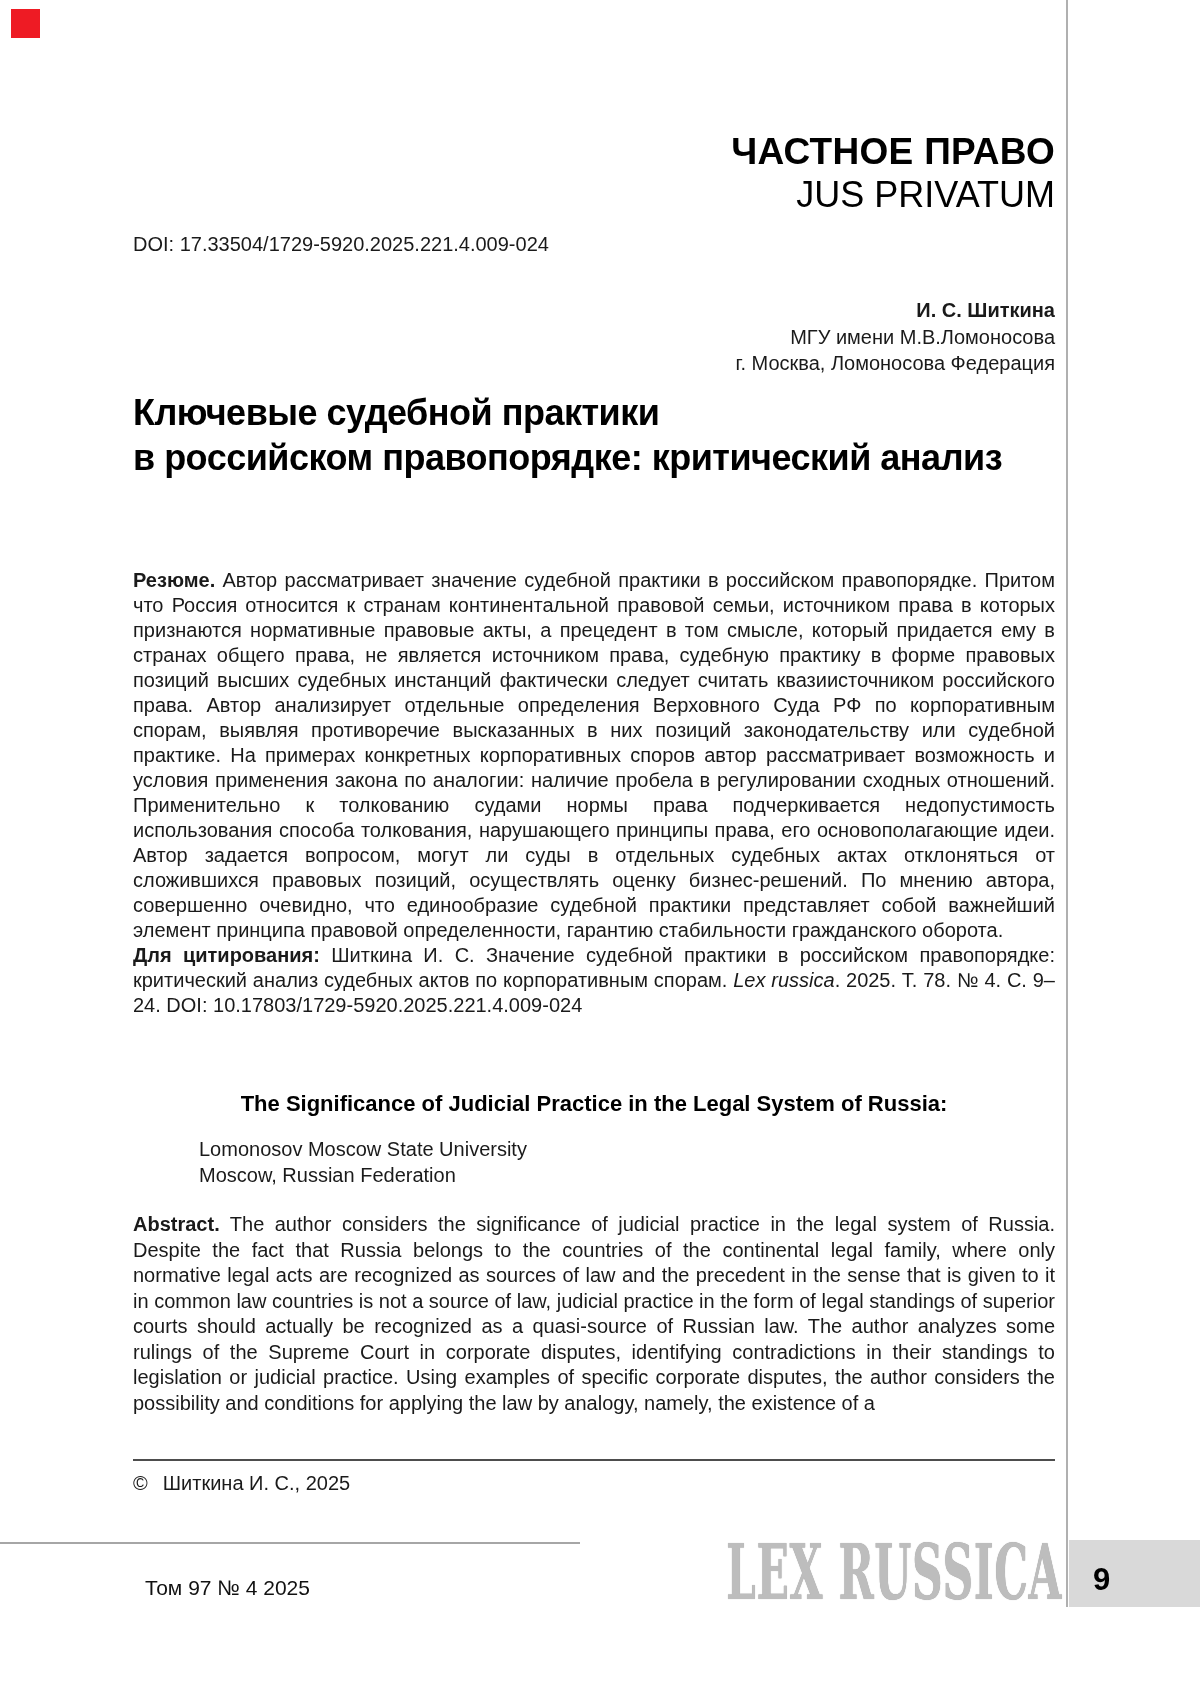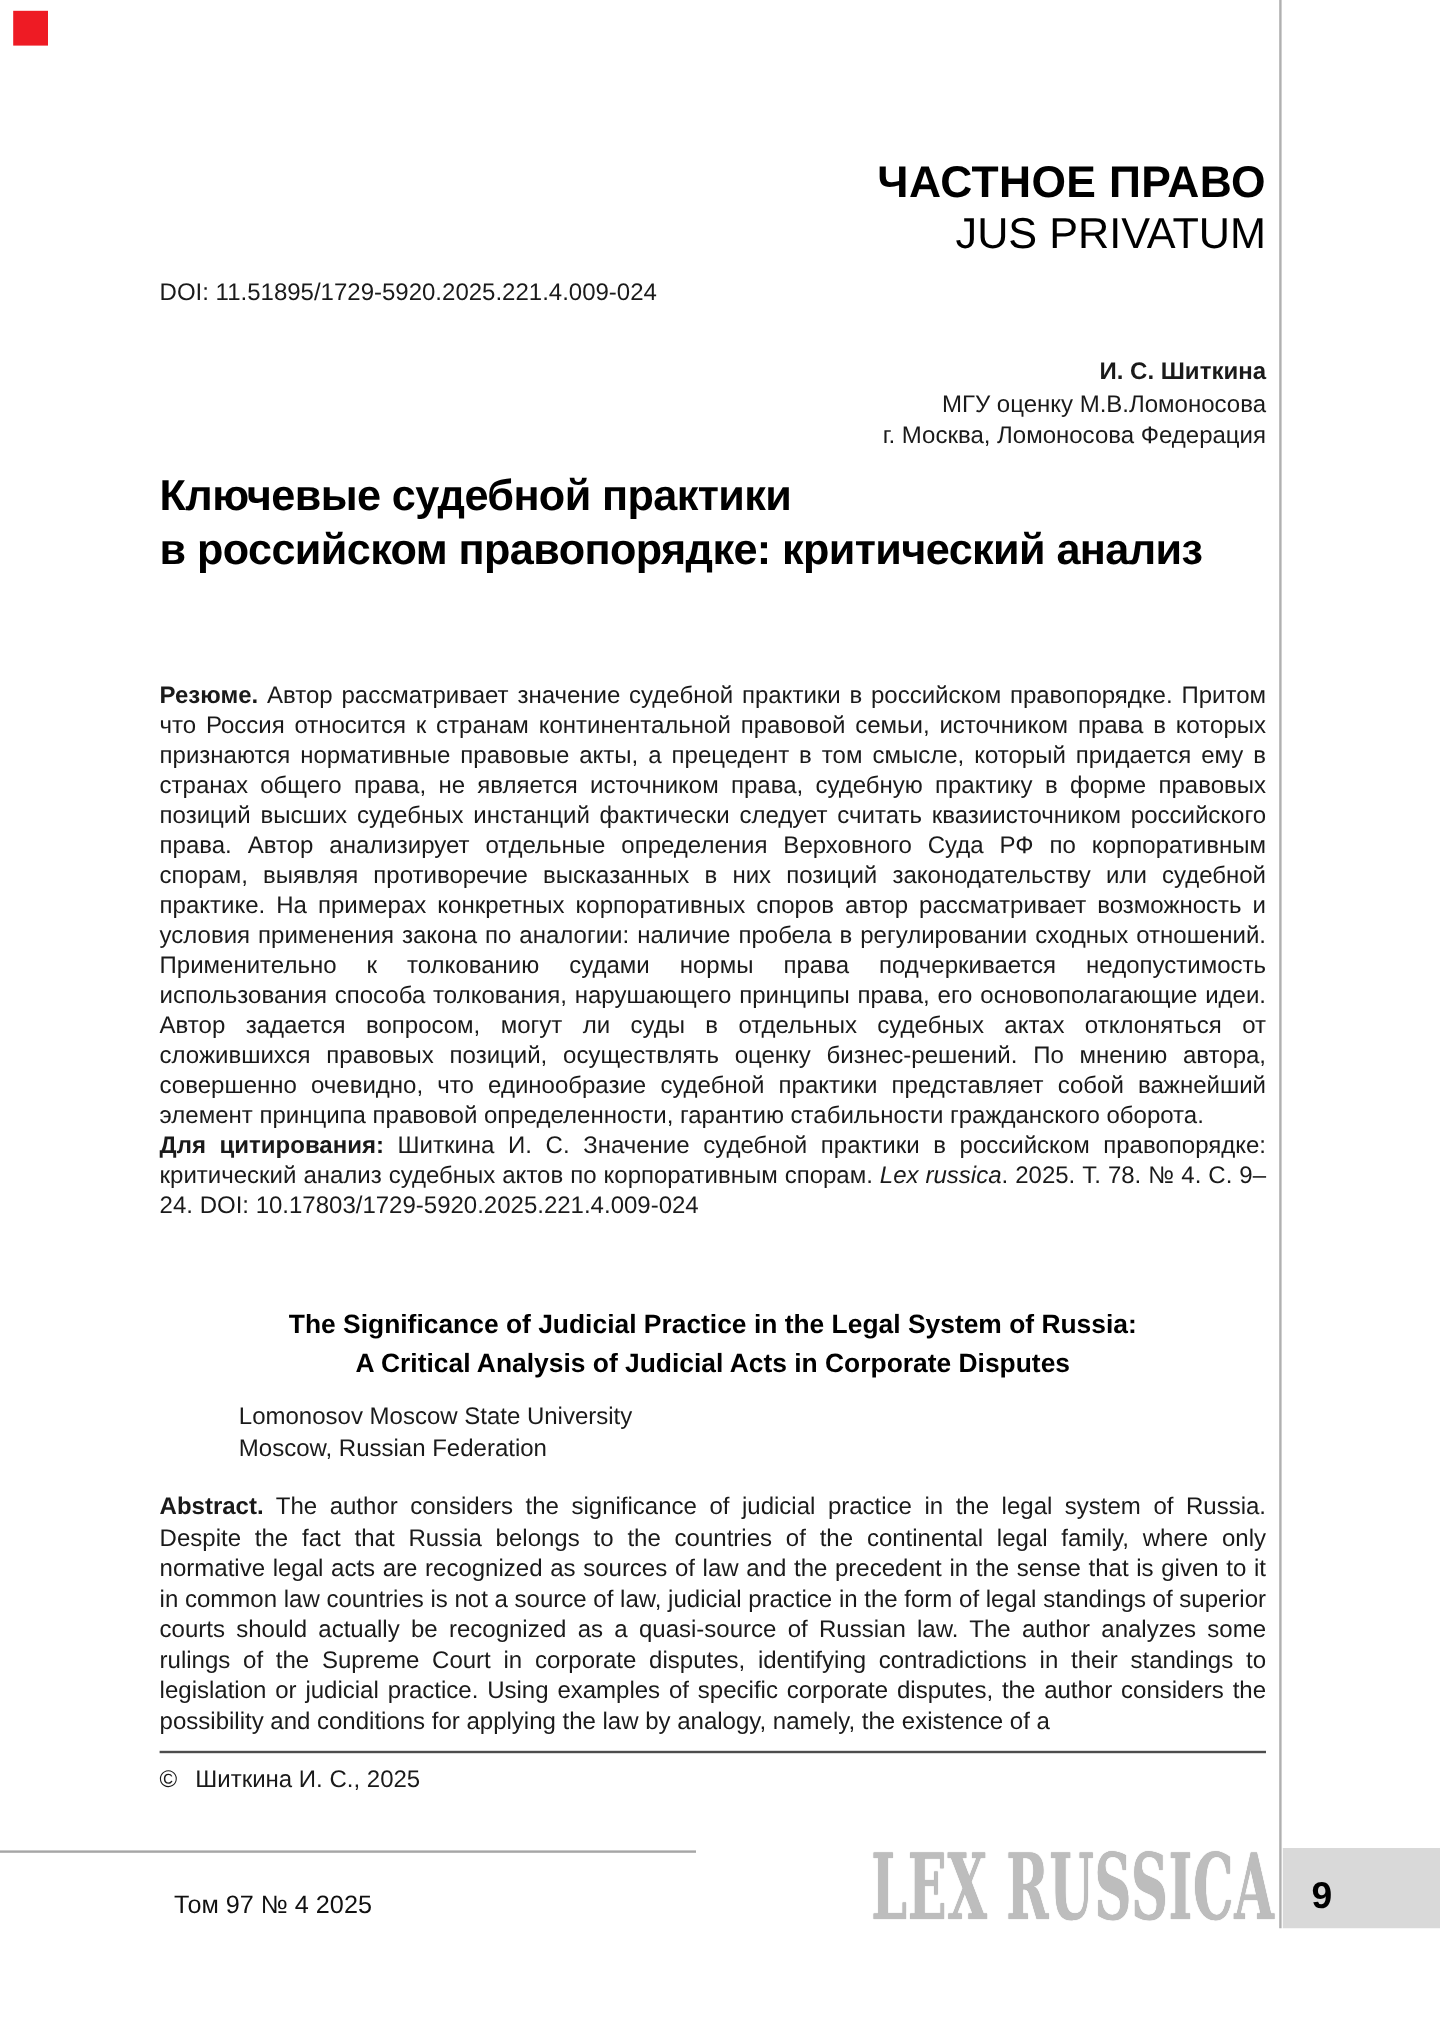--- a/index.html
+++ b/index.html
@@ -152,42 +152,41 @@
 
 <div class="page">
 
   <div class="red-marker"></div>
 
   <div class="rubric">
     <div class="rubric-ru">ЧАСТНОЕ ПРАВО</div>
     <div class="rubric-la">JUS PRIVATUM</div>
   </div>
 
-  <div class="doi-line">DOI: 11.51895/1729-5920.2025.221.4.009-024</div>
+  <div class="doi-line">DOI: 17.33504/1729-5920.2025.221.4.009-024</div>
 
   <div class="author-ru">
     <div class="name">И. С. Шиткина</div>
-    <div>МГУ оценку М.В.Ломоносова</div>
+    <div>МГУ имени М.В.Ломоносова</div>
     <div>г. Москва, Ломоносова Федерация</div>
   </div>
 
   <div class="title-ru">
     <div>Ключевые судебной практики</div>
     <div>в российском правопорядке: критический анализ</div>
   </div>
 
   <div class="ru-block">
     <p><span class="lbl">Резюме.</span> <span>Автор рассматривает значение судебной практики в российском правопорядке. Притом что Россия относится к странам континентальной правовой семьи, источником права в которых признаются нормативные правовые акты, а прецедент в том смысле, который придается ему в странах общего права, не является источником права, судебную практику в форме правовых позиций высших судебных инстанций фактически следует считать квазиисточником российского права. Автор анализирует отдельные определения Верховного Суда РФ по корпоративным спорам, выявляя противоречие высказанных в них позиций законодательству или судебной практике. На примерах конкретных корпоративных споров автор рассматривает возможность и условия применения закона по аналогии: наличие пробела в регулировании сходных отношений. Применительно к толкованию судами нормы права подчеркивается недопустимость использования способа толкования, нарушающего принципы права, его основополагающие идеи. Автор задается вопросом, могут ли суды в отдельных судебных актах отклоняться от сложившихся правовых позиций, осуществлять оценку бизнес-решений. По мнению автора, совершенно очевидно, что единообразие судебной практики представляет собой важнейший элемент принципа правовой определенности, гарантию стабильности гражданского оборота.</span></p>
     <p><span class="lbl">Для цитирования:</span> <span>Шиткина И. С. Значение судебной практики в российском правопорядке: критический анализ судебных актов по корпоративным спорам.</span> <span class="jtitle">Lex russica</span><span>. 2025. Т. 78. № 4. С. 9–24. DOI: 10.17803/1729-5920.2025.221.4.009-024</span></p>
   </div>
 
   <div class="en-block">
     <div class="title-en">
       <div>The Significance of Judicial Practice in the Legal System of Russia:</div>
-      <div>A Critical Analysis of Judicial Acts in Corporate Disputes</div>
     </div>
     <div class="author-en">
       <div>Lomonosov Moscow State University</div>
       <div>Moscow, Russian Federation</div>
     </div>
     <p class="abstract-en"><span class="lbl">Abstract.</span> <span>The author considers the significance of judicial practice in the legal system of Russia. Despite the fact that Russia belongs to the countries of the continental legal family, where only normative legal acts are recognized as sources of law and the precedent in the sense that is given to it in common law countries is not a source of law, judicial practice in the form of legal standings of superior courts should actually be recognized as a quasi-source of Russian law. The author analyzes some rulings of the Supreme Court in corporate disputes, identifying contradictions in their standings to legislation or judicial practice. Using examples of specific corporate disputes, the author considers the possibility and conditions for applying the law by analogy, namely, the existence of a</span></p>
   </div>
 
   <div class="section-divider"></div>
 

